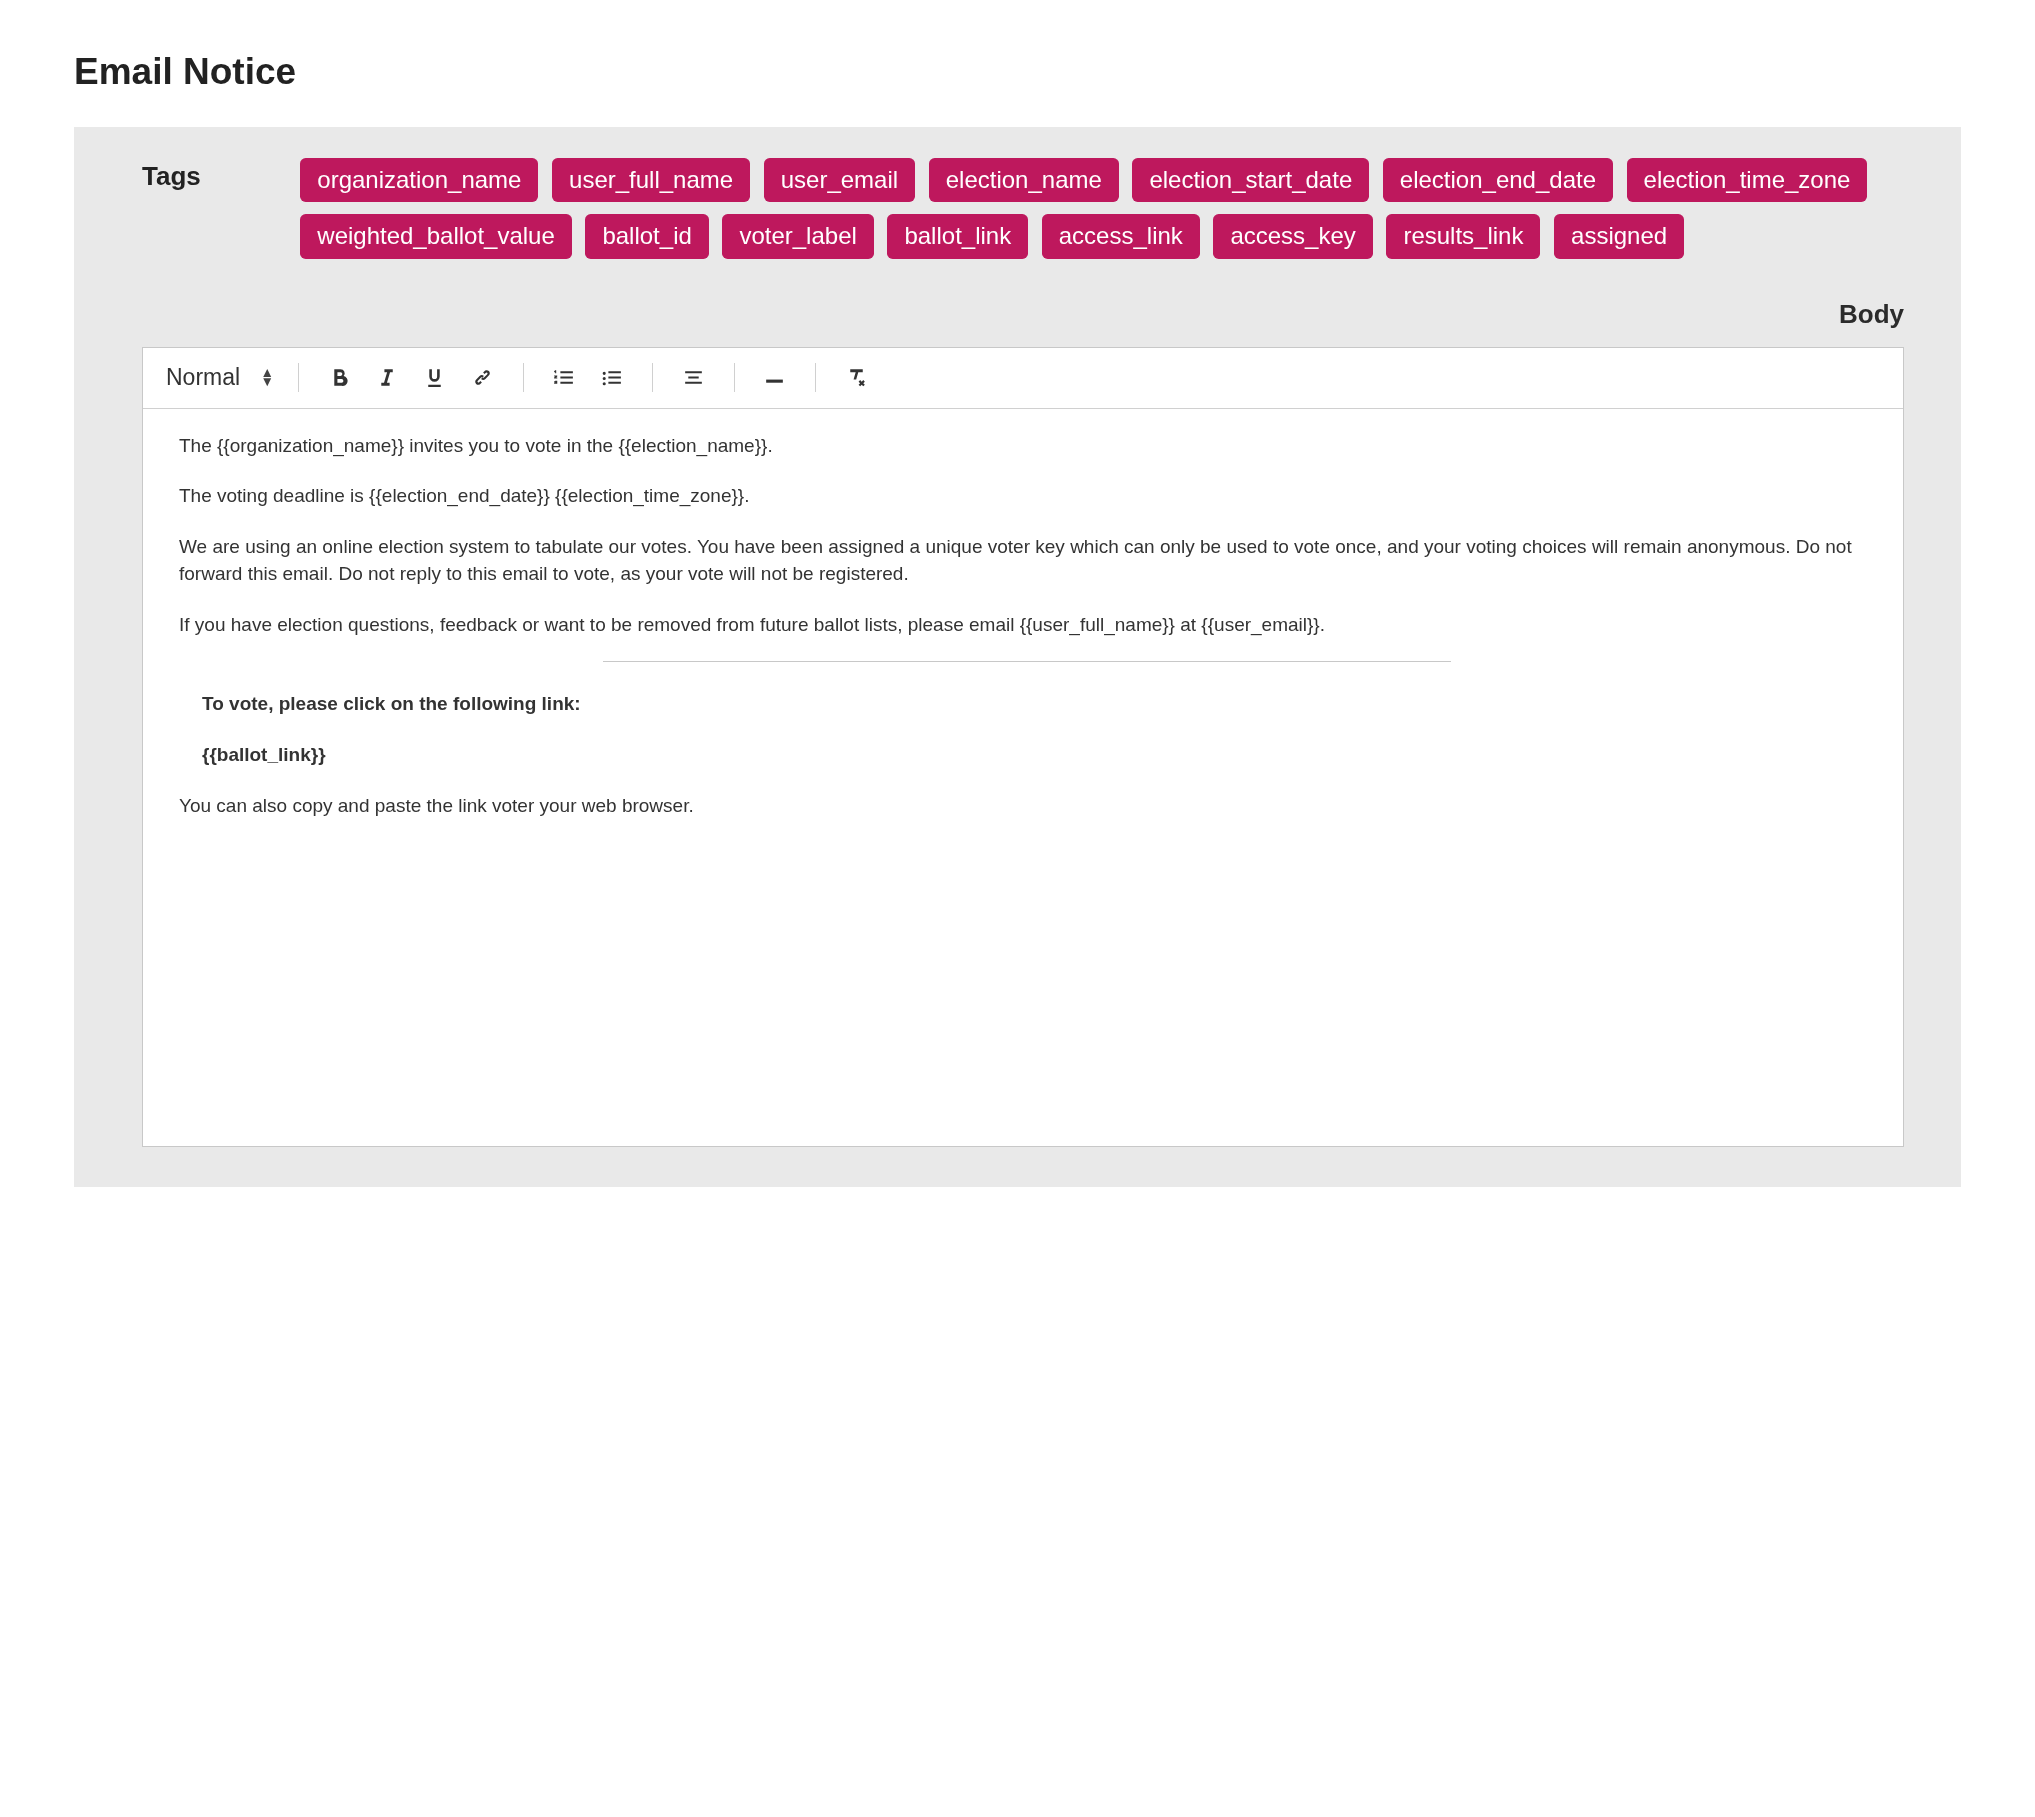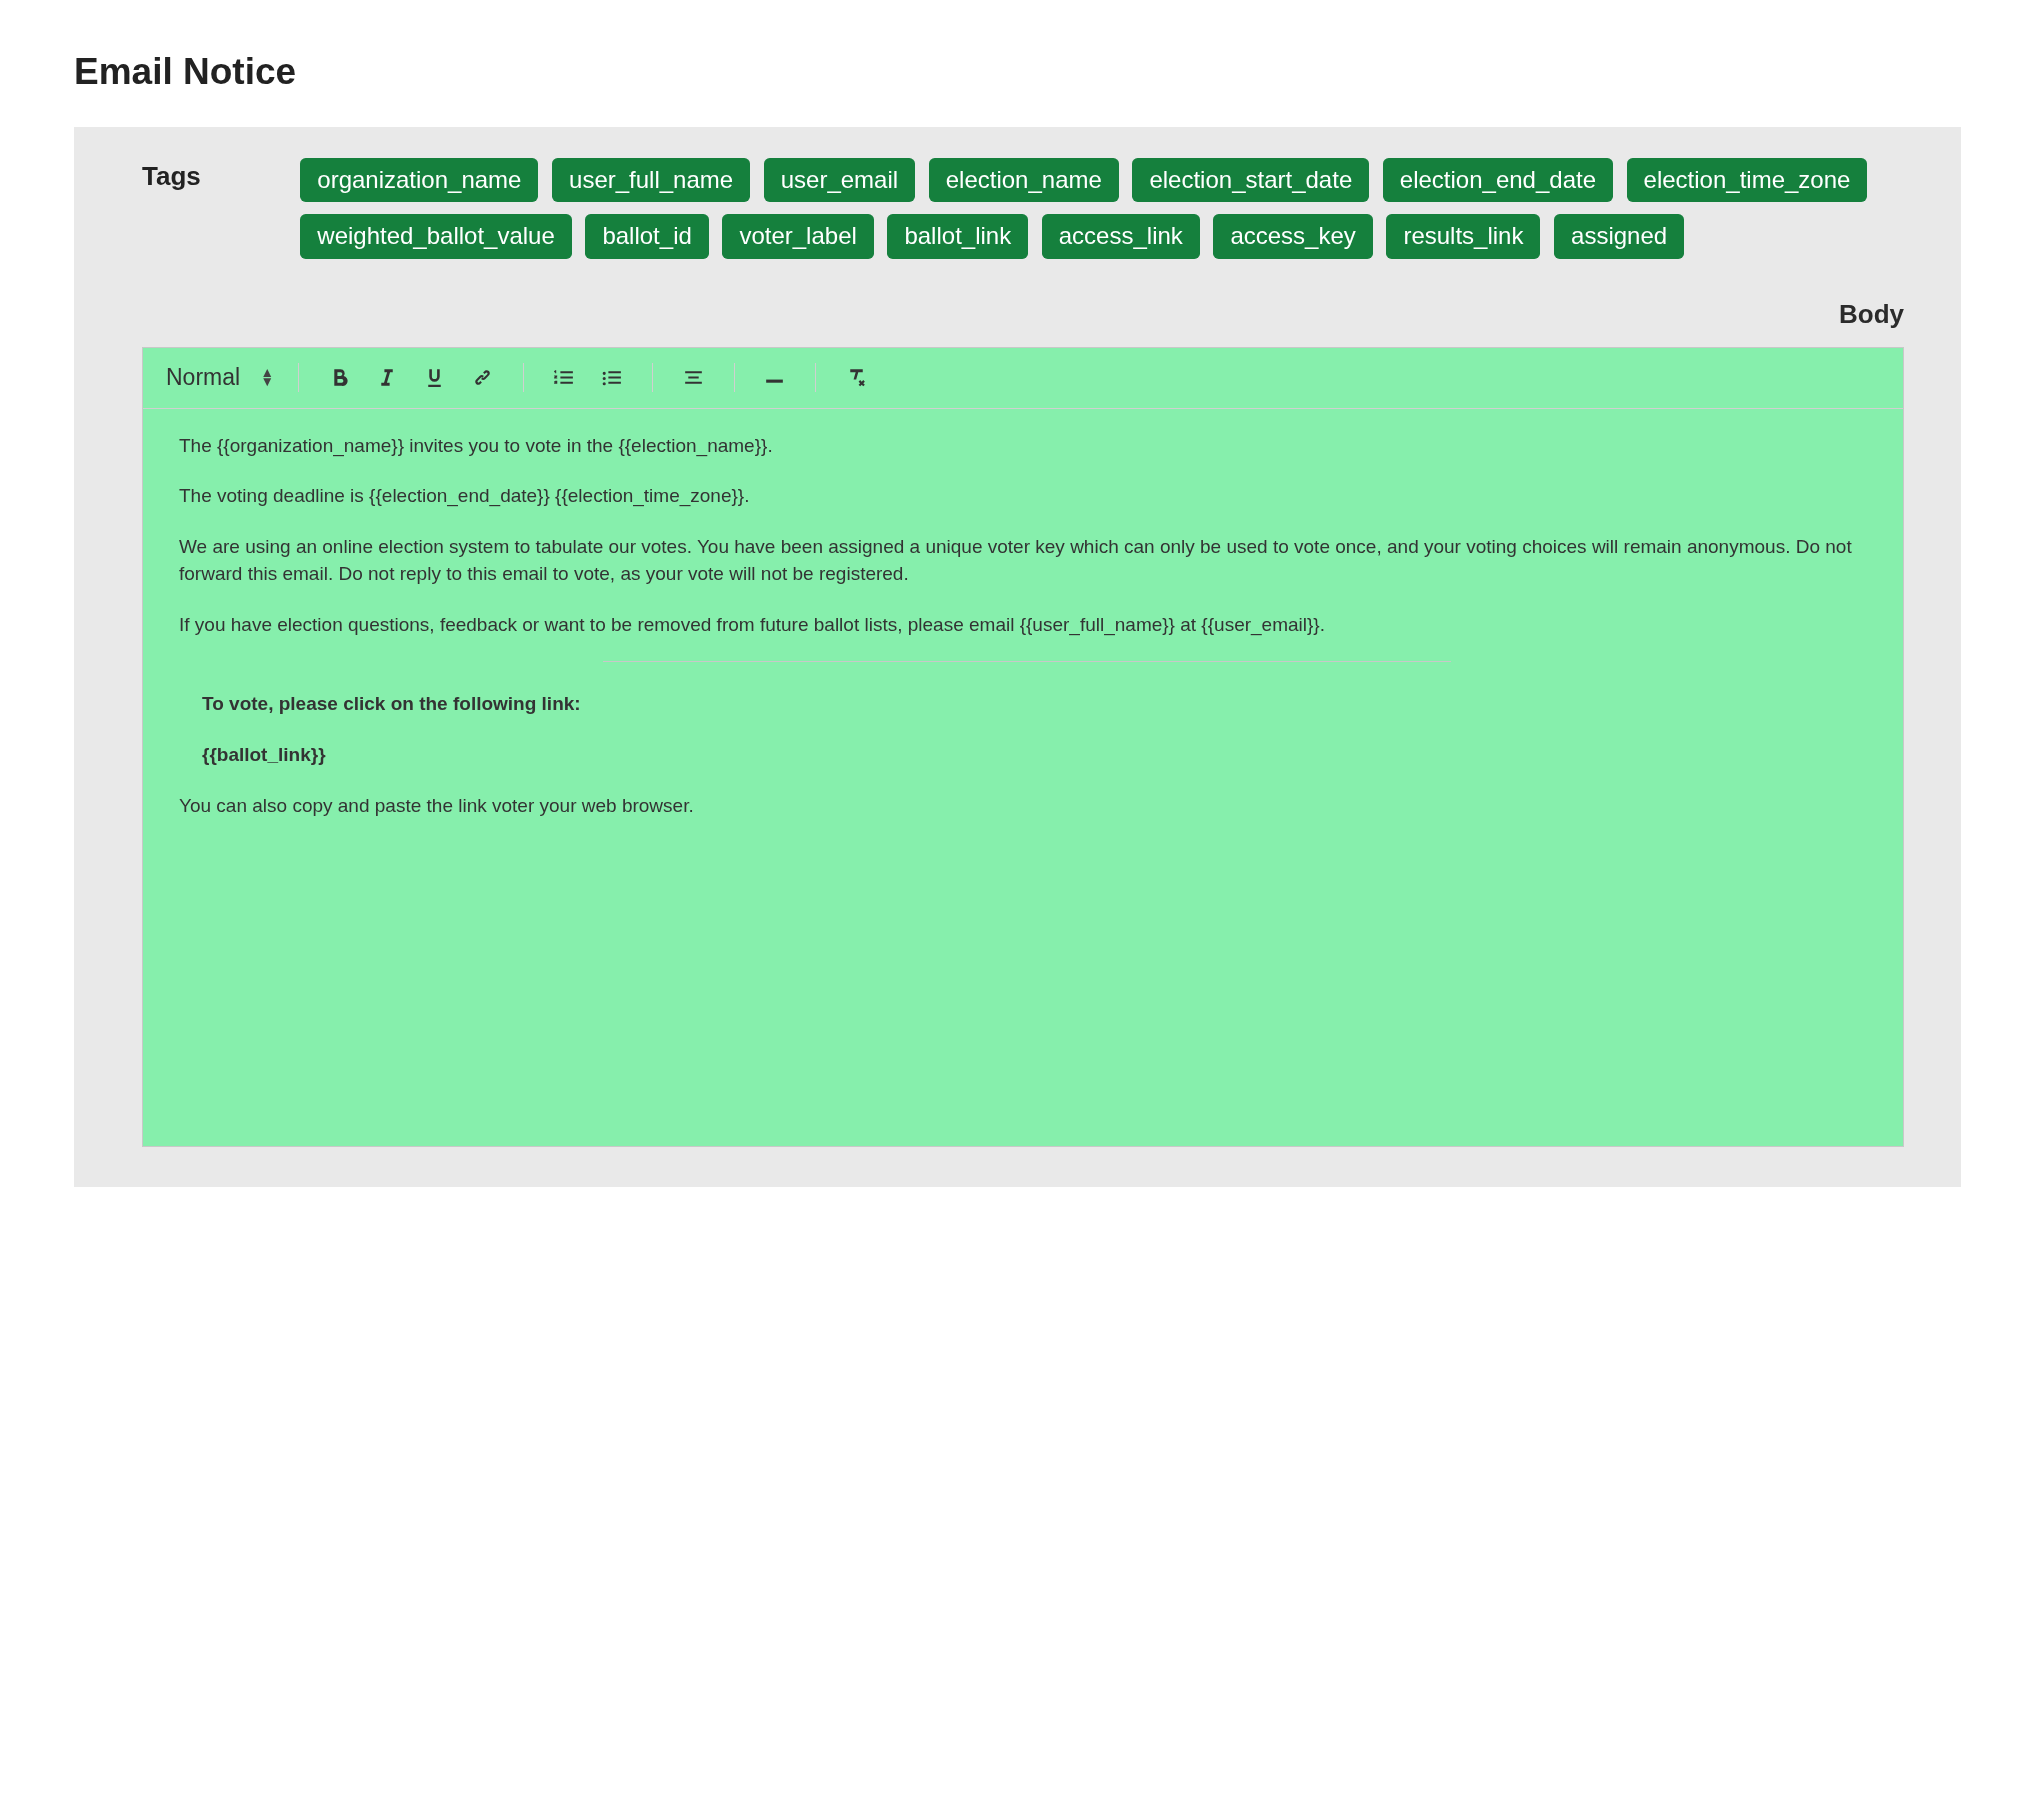--- a/index.html
+++ b/index.html
@@ -57,40 +57,40 @@
     flex: 1 1 auto;
     display: flex;
     flex-wrap: wrap;
     gap: 11.3px 13.6px;
     margin-left: 11.3px;
     margin-top: -3.4px;
   }
   .tag {
     display: inline-flex;
     align-items: center;
-    background: #15803d;
+    background: #be185d;
     color: #fff;
     font-size: 24px;
     font-weight: 500;
     padding: 8px 17px;
     border-radius: 5.7px;
     cursor: pointer;
     line-height: 1.2;
   }
   .section-body {
     padding: 17px 57px 40px 68px;
   }
   .body-label {
     font-size: 26px;
     font-weight: 700;
     margin-bottom: 17px;
     text-align: right;
   }
   .editor {
-    background: #86efac;
+    background: #ffffff;
     border: 1.7px solid #c8c8c8;
   }
   .toolbar {
     display: flex;
     align-items: center;
     gap: 21.5px;
     padding: 13.6px 23px;
     border-bottom: 1.1px solid #d0d0d0;
   }
   .tb-group {

